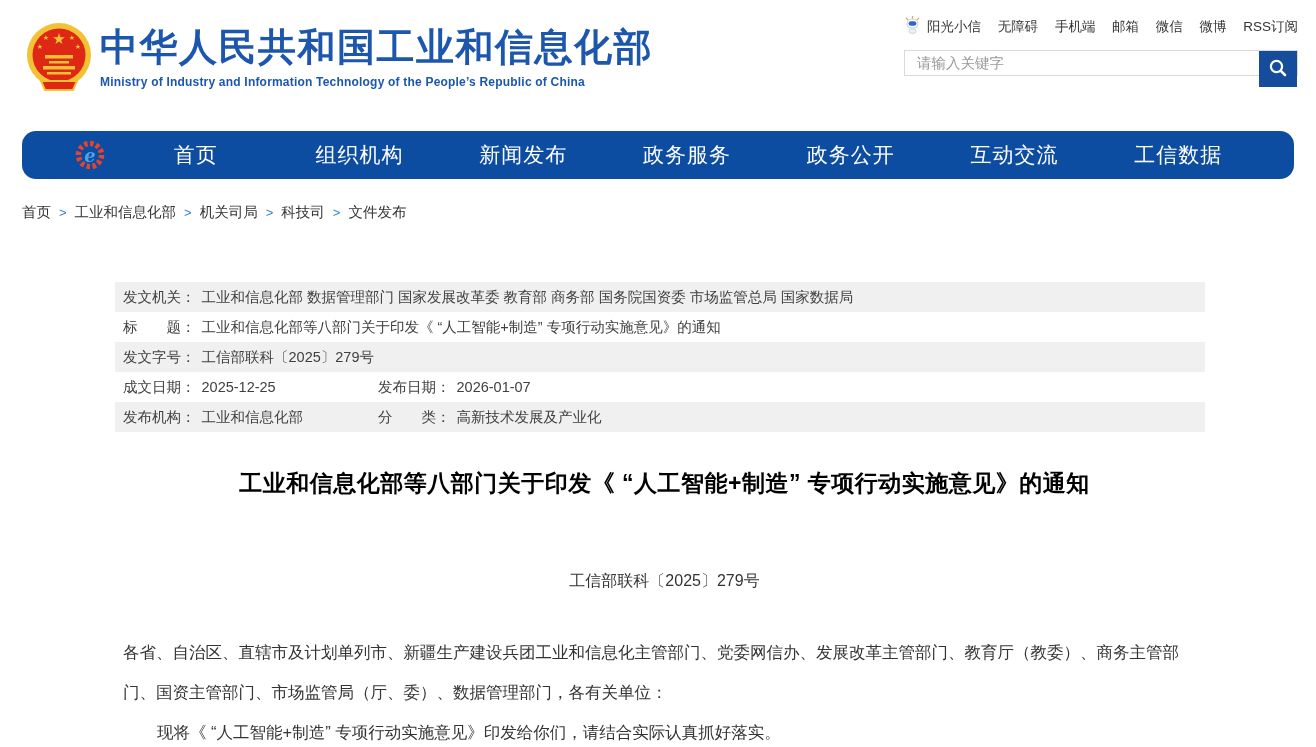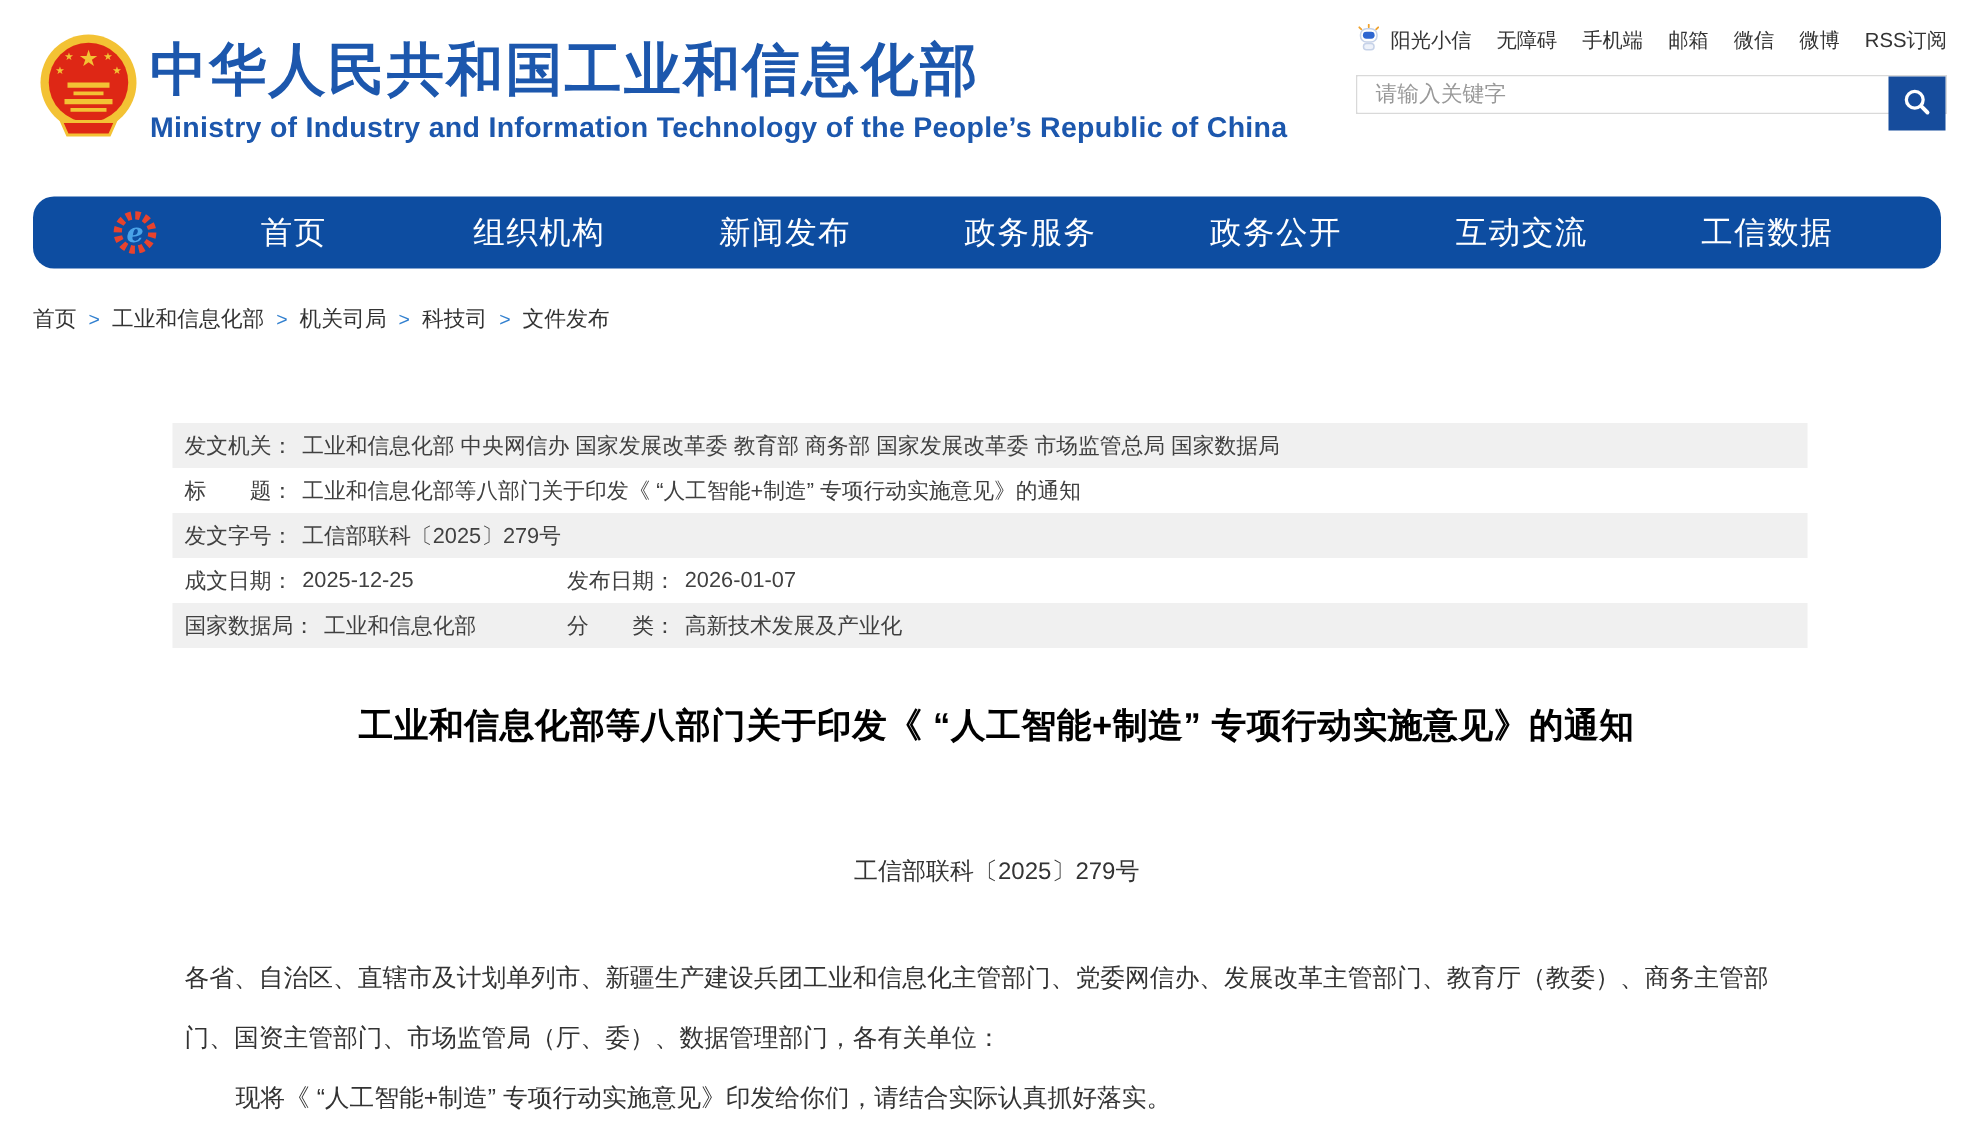--- a/index.html
+++ b/index.html
@@ -9,21 +9,21 @@
     font-family: "Liberation Sans", "DejaVu Sans", sans-serif;
     color: #333; overflow: hidden;
   }
   a { text-decoration: none; color: inherit; cursor: pointer; }
 
   
   .header { position: relative; height: 131px; }
   .emblem { position: absolute; left: 26px; top: 22px; }
   .site-title { position: absolute; left: 100px; top: 28px; color: #1c57ad; }
   .site-title .cn { font-size: 38px; font-weight: bold; letter-spacing: 1.5px; line-height: 1; }
-  .site-title .en { font-size: 19px; font-weight: 600; margin-top: 9px; letter-spacing: .2px; }
+  .site-title .en { font-size: 12px; font-weight: 600; margin-top: 9px; letter-spacing: .2px; }
 
   .top-right { position: absolute; right: 18px; top: 16px; width: 394px; }
   .top-links { display: flex; align-items: center; justify-content: space-between; font-size: 13.5px; color: #333; }
   .top-link { display: inline-flex; align-items: center; gap: 6px; white-space: nowrap; }
   .search-bar { margin-top: 13px; height: 26px; display: flex; border: 1px solid #d9d9d9; background: #fff; }
   .search-bar input {
     flex: 1; border: none; outline: none; padding: 0 12px;
     font-size: 14.5px; color: #333; font-family: inherit; min-width: 0;
   }
   .search-bar input::placeholder { color: #999; }
@@ -165,21 +165,21 @@
   <span class="crumb-sep">&gt;</span>
   <a>科技司</a>
   <span class="crumb-sep">&gt;</span>
   <a>文件发布</a>
 </div>
 
 <div class="doc-meta">
   <div class="meta-row gray">
     <div class="meta-cell">
       <span class="meta-label">发文机关：</span>
-      <span class="meta-value">工业和信息化部 中央网信办 国家发展改革委 教育部 商务部 国家发展改革委 市场监管总局 国家数据局</span>
+      <span class="meta-value">工业和信息化部 数据管理部门 国家发展改革委 教育部 商务部 国务院国资委 市场监管总局 国家数据局</span>
     </div>
   </div>
   <div class="meta-row">
     <div class="meta-cell">
       <span class="meta-label">标　　题：</span>
       <span class="meta-value">工业和信息化部等八部门关于印发《 “人工智能+制造” 专项行动实施意见》的通知</span>
     </div>
   </div>
   <div class="meta-row gray">
     <div class="meta-cell">
@@ -192,21 +192,21 @@
       <span class="meta-label">成文日期：</span>
       <span class="meta-value">2025-12-25</span>
     </div>
     <div class="meta-cell">
       <span class="meta-label">发布日期：</span>
       <span class="meta-value">2026-01-07</span>
     </div>
   </div>
   <div class="meta-row gray">
     <div class="meta-cell first">
-      <span class="meta-label">国家数据局：</span>
+      <span class="meta-label">发布机构：</span>
       <span class="meta-value">工业和信息化部</span>
     </div>
     <div class="meta-cell">
       <span class="meta-label">分　　类：</span>
       <span class="meta-value">高新技术发展及产业化</span>
     </div>
   </div>
 </div>
 
 <div class="article">

